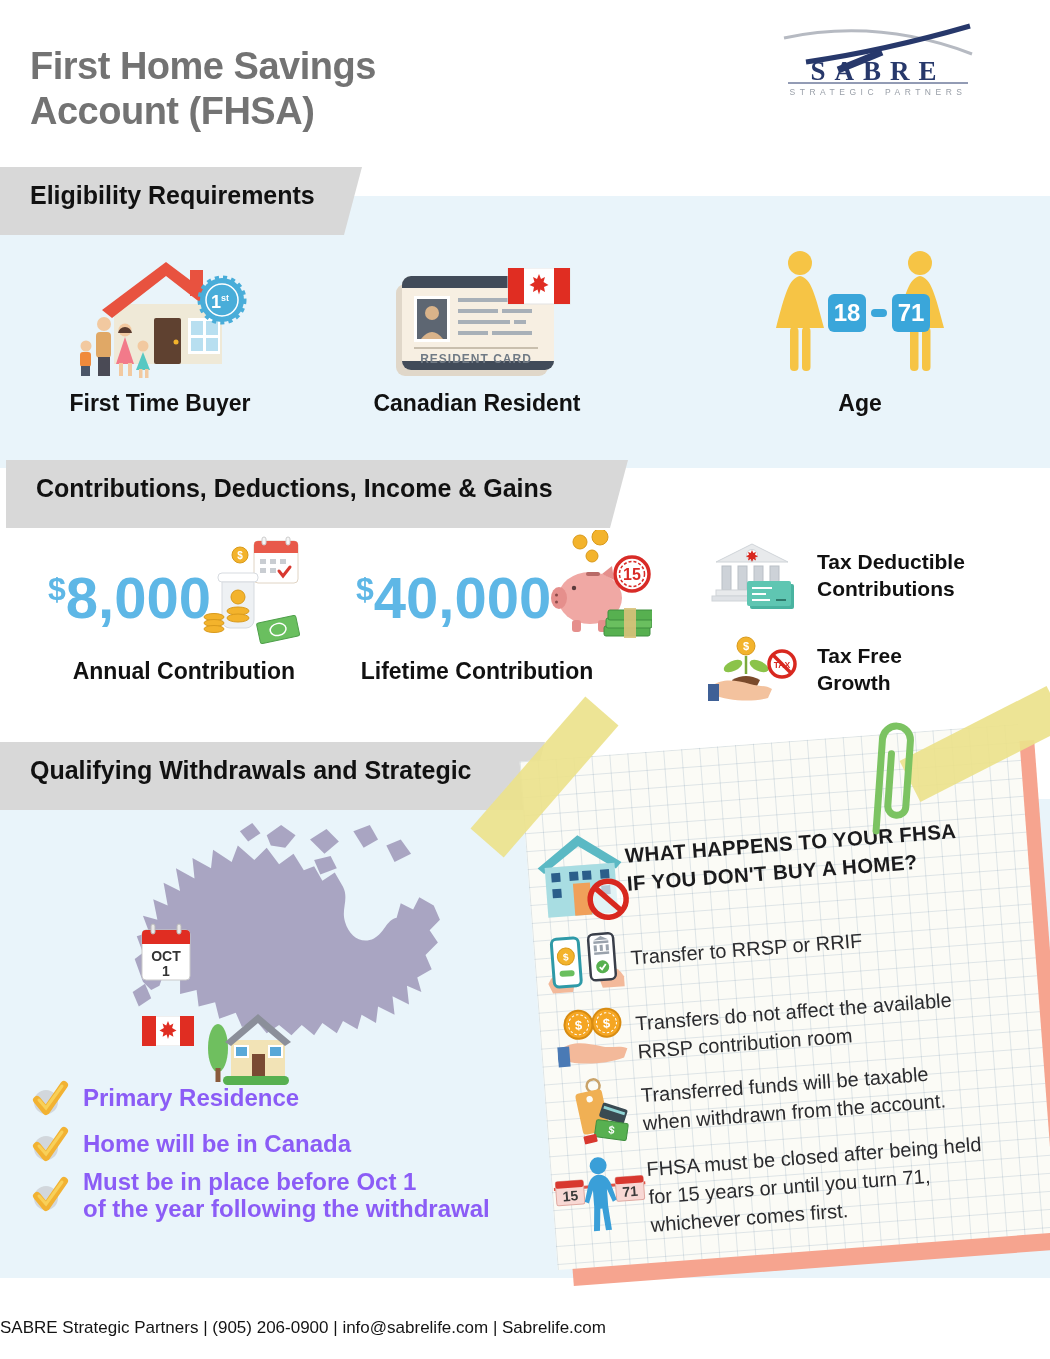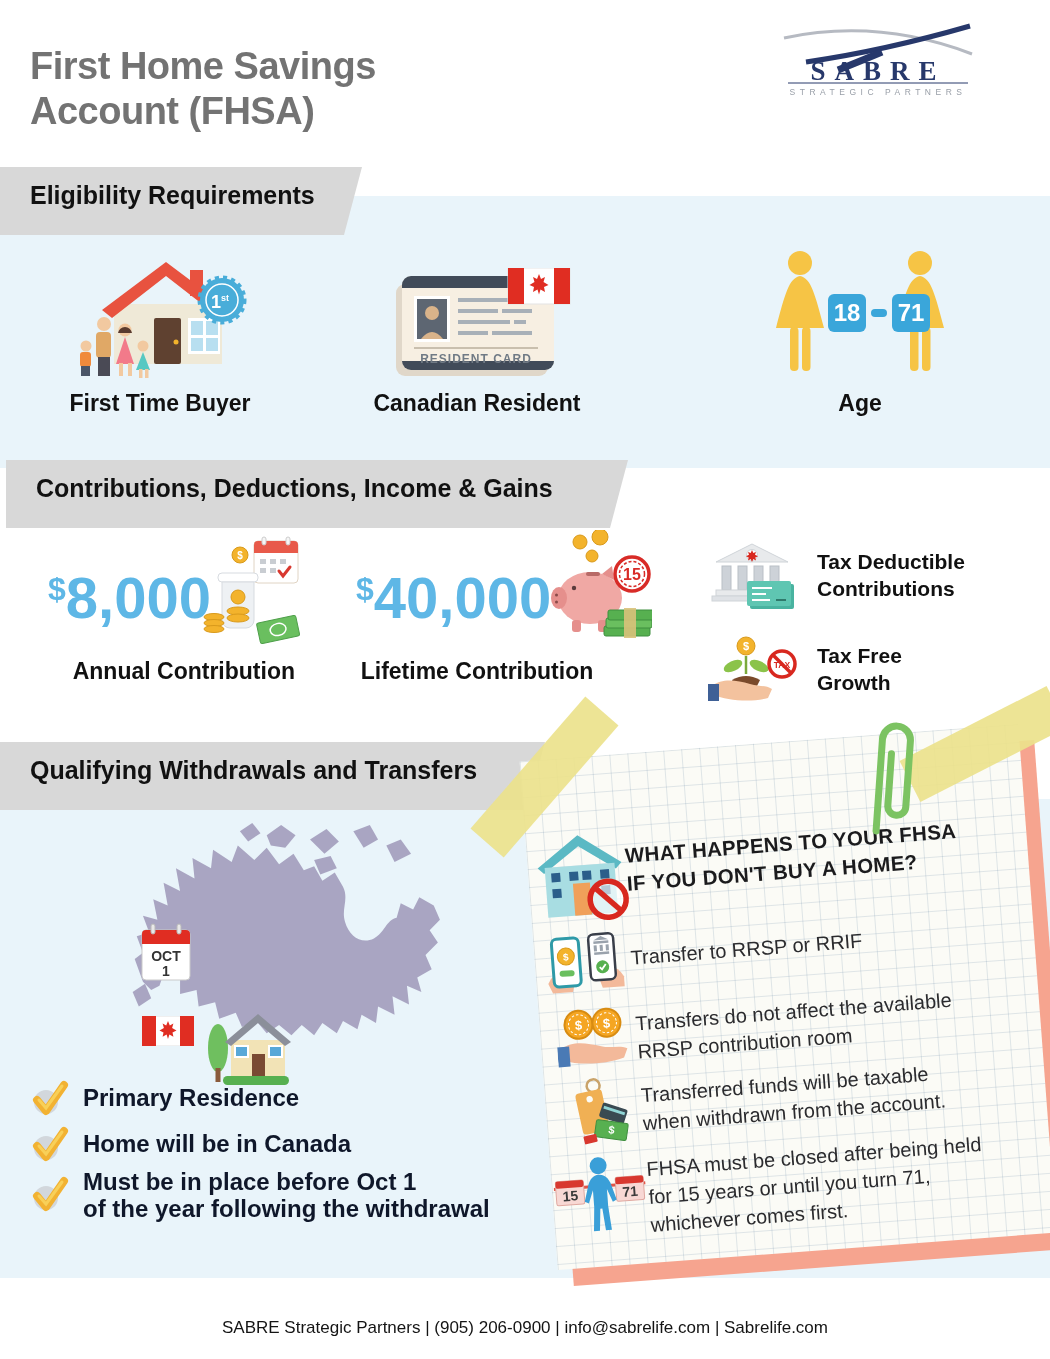--- a/index.html
+++ b/index.html
@@ -14,32 +14,32 @@
   .banner{height:68px;background:#d8d8d8;color:#111;font-size:25px;font-weight:bold;line-height:57px;padding-left:30px;box-sizing:border-box;clip-path:polygon(0 0,100% 0,calc(100% - 18px) 100%,0 100%);}
   .bg-blue{background:#e9f4fa;}
 
   .iconlabel{font-size:23px;font-weight:bold;color:#111;text-align:center;}
 
   .amount{color:#5eb7e6;font-weight:bold;font-size:58px;line-height:58px;}
   .amount .cur{font-size:32px;vertical-align:18px;}
 
   .benefit-text{font-size:21px;font-weight:bold;color:#111;line-height:27px;}
 
-  .checkrow-text{font-size:24px;font-weight:bold;color:#0f172a;line-height:27px;}
+  .checkrow-text{font-size:24px;font-weight:bold;color:#8b5cf6;line-height:27px;}
 
   
   .paper-backing{left:554px;top:758px;width:500px;height:510px;background:#f6a48f;transform:rotate(-4.3deg);}
   .paper{left:538px;top:742px;width:500px;height:510px;transform:rotate(-4.3deg);background-color:#fbfbf6;
     background-image:linear-gradient(rgba(120,150,175,0.22) 1px,transparent 1px),linear-gradient(90deg,rgba(120,150,175,0.22) 1px,transparent 1px);
     background-size:18px 18px;}
   .note-heading{font-size:20.5px;font-weight:bold;color:#1b1b1d;line-height:28px;letter-spacing:0.3px;}
   .note-text{font-size:20px;color:#2b2b2e;line-height:28px;}
   .tape{background:rgba(236,226,140,0.92);}
 
-  .footer{left:0;top:1318px;width:1050px;text-align:center;font-size:17px;color:#141414;}
+  .footer{left:0;top:1318px;width:1050px;text-align:left;font-size:17px;color:#141414;}
 </style>
 </head>
 <body>
 
 <div id="page">
 
   <div class="abs title">
     <div>First Home Savings</div>
     <div>Account (FHSA)</div>
   </div>
@@ -259,21 +259,21 @@
     <line x1="65" y1="21" x2="83" y2="39" stroke="#d8281f" stroke-width="3.5"></line>
     <text x="74" y="34" text-anchor="middle" font-size="8.5" font-weight="bold" fill="#d8281f">TAX</text>
   </svg>
   <div class="abs benefit-text" style="left:817px;top:642px;">
     <div>Tax Free</div>
     <div>Growth</div>
   </div>
 
   <div class="abs bg-blue" style="left:0;top:799px;width:1050px;height:479px;"></div>
   <div class="abs banner" style="left:0;top:742px;width:545px;">
-    <span>Qualifying Withdrawals and Transfers</span>
+    <span>Qualifying Withdrawals and Strategic</span>
   </div>
 
   <svg class="abs" style="left:112px;top:808px;" width="330" height="300" viewBox="0 0 320 290">
     <g fill="#a9a5c2">
       <path d="M30,168 L22,146 30,140 24,124 36,120 30,104 44,108 40,88 54,94 50,72 66,80 62,58 80,68 78,48 96,58 98,40 116,52 122,36 138,50 150,38 162,54 176,44 186,60 196,56 204,70 216,62 224,76 C230,88 222,98 226,110 C230,124 242,132 254,126 C264,121 266,108 276,106 L280,92 292,98 298,86 312,94 318,108 308,118 316,130 304,142 310,156 296,164 300,178 286,172 288,190 272,182 274,200 258,192 256,208 242,200 238,214 224,206 218,218 204,208 196,220 184,210 174,220 162,210 150,218 140,206 126,212 120,198 104,204 100,188 84,192 82,176 66,180 66,162 48,166 46,172 38,176 Z"></path>
       <path d="M150,26 L164,16 178,26 168,38 154,36 Z"></path>
       <path d="M192,30 L208,20 220,32 206,44 Z"></path>
       <path d="M234,22 L250,16 258,30 244,38 Z"></path>
       <path d="M266,36 L280,30 290,44 274,52 Z"></path>
       <path d="M196,50 L212,46 218,58 202,64 Z"></path>

